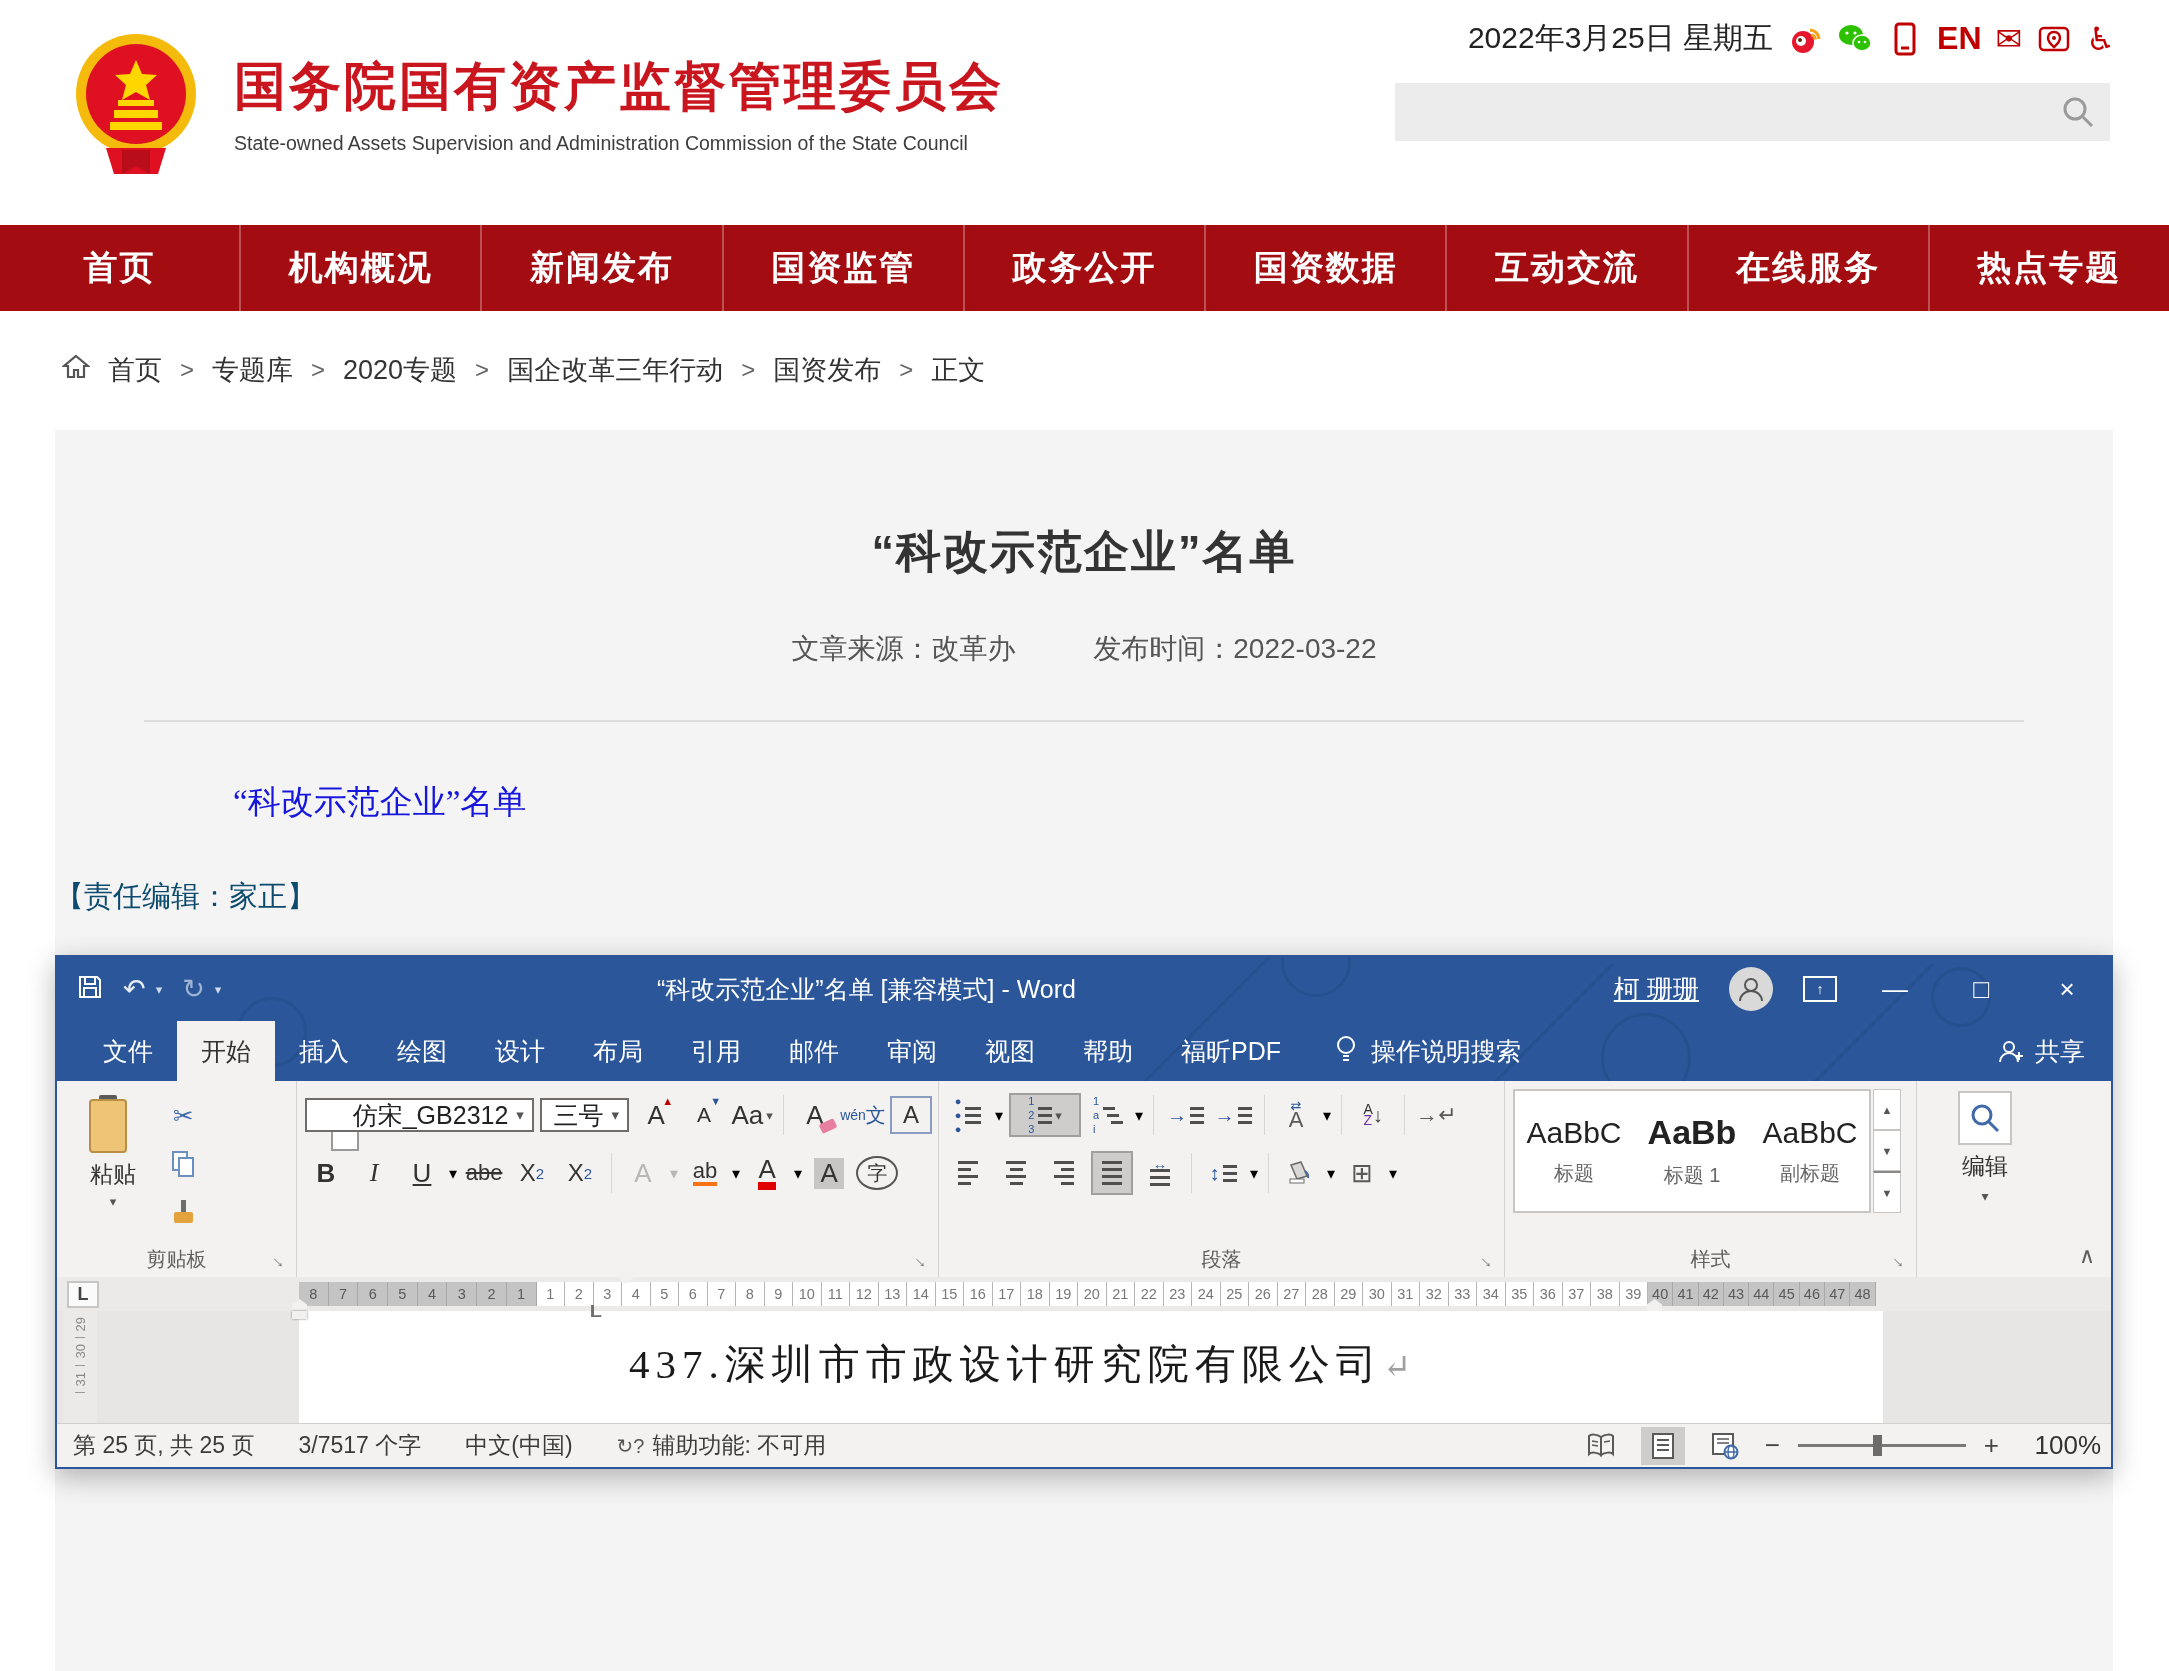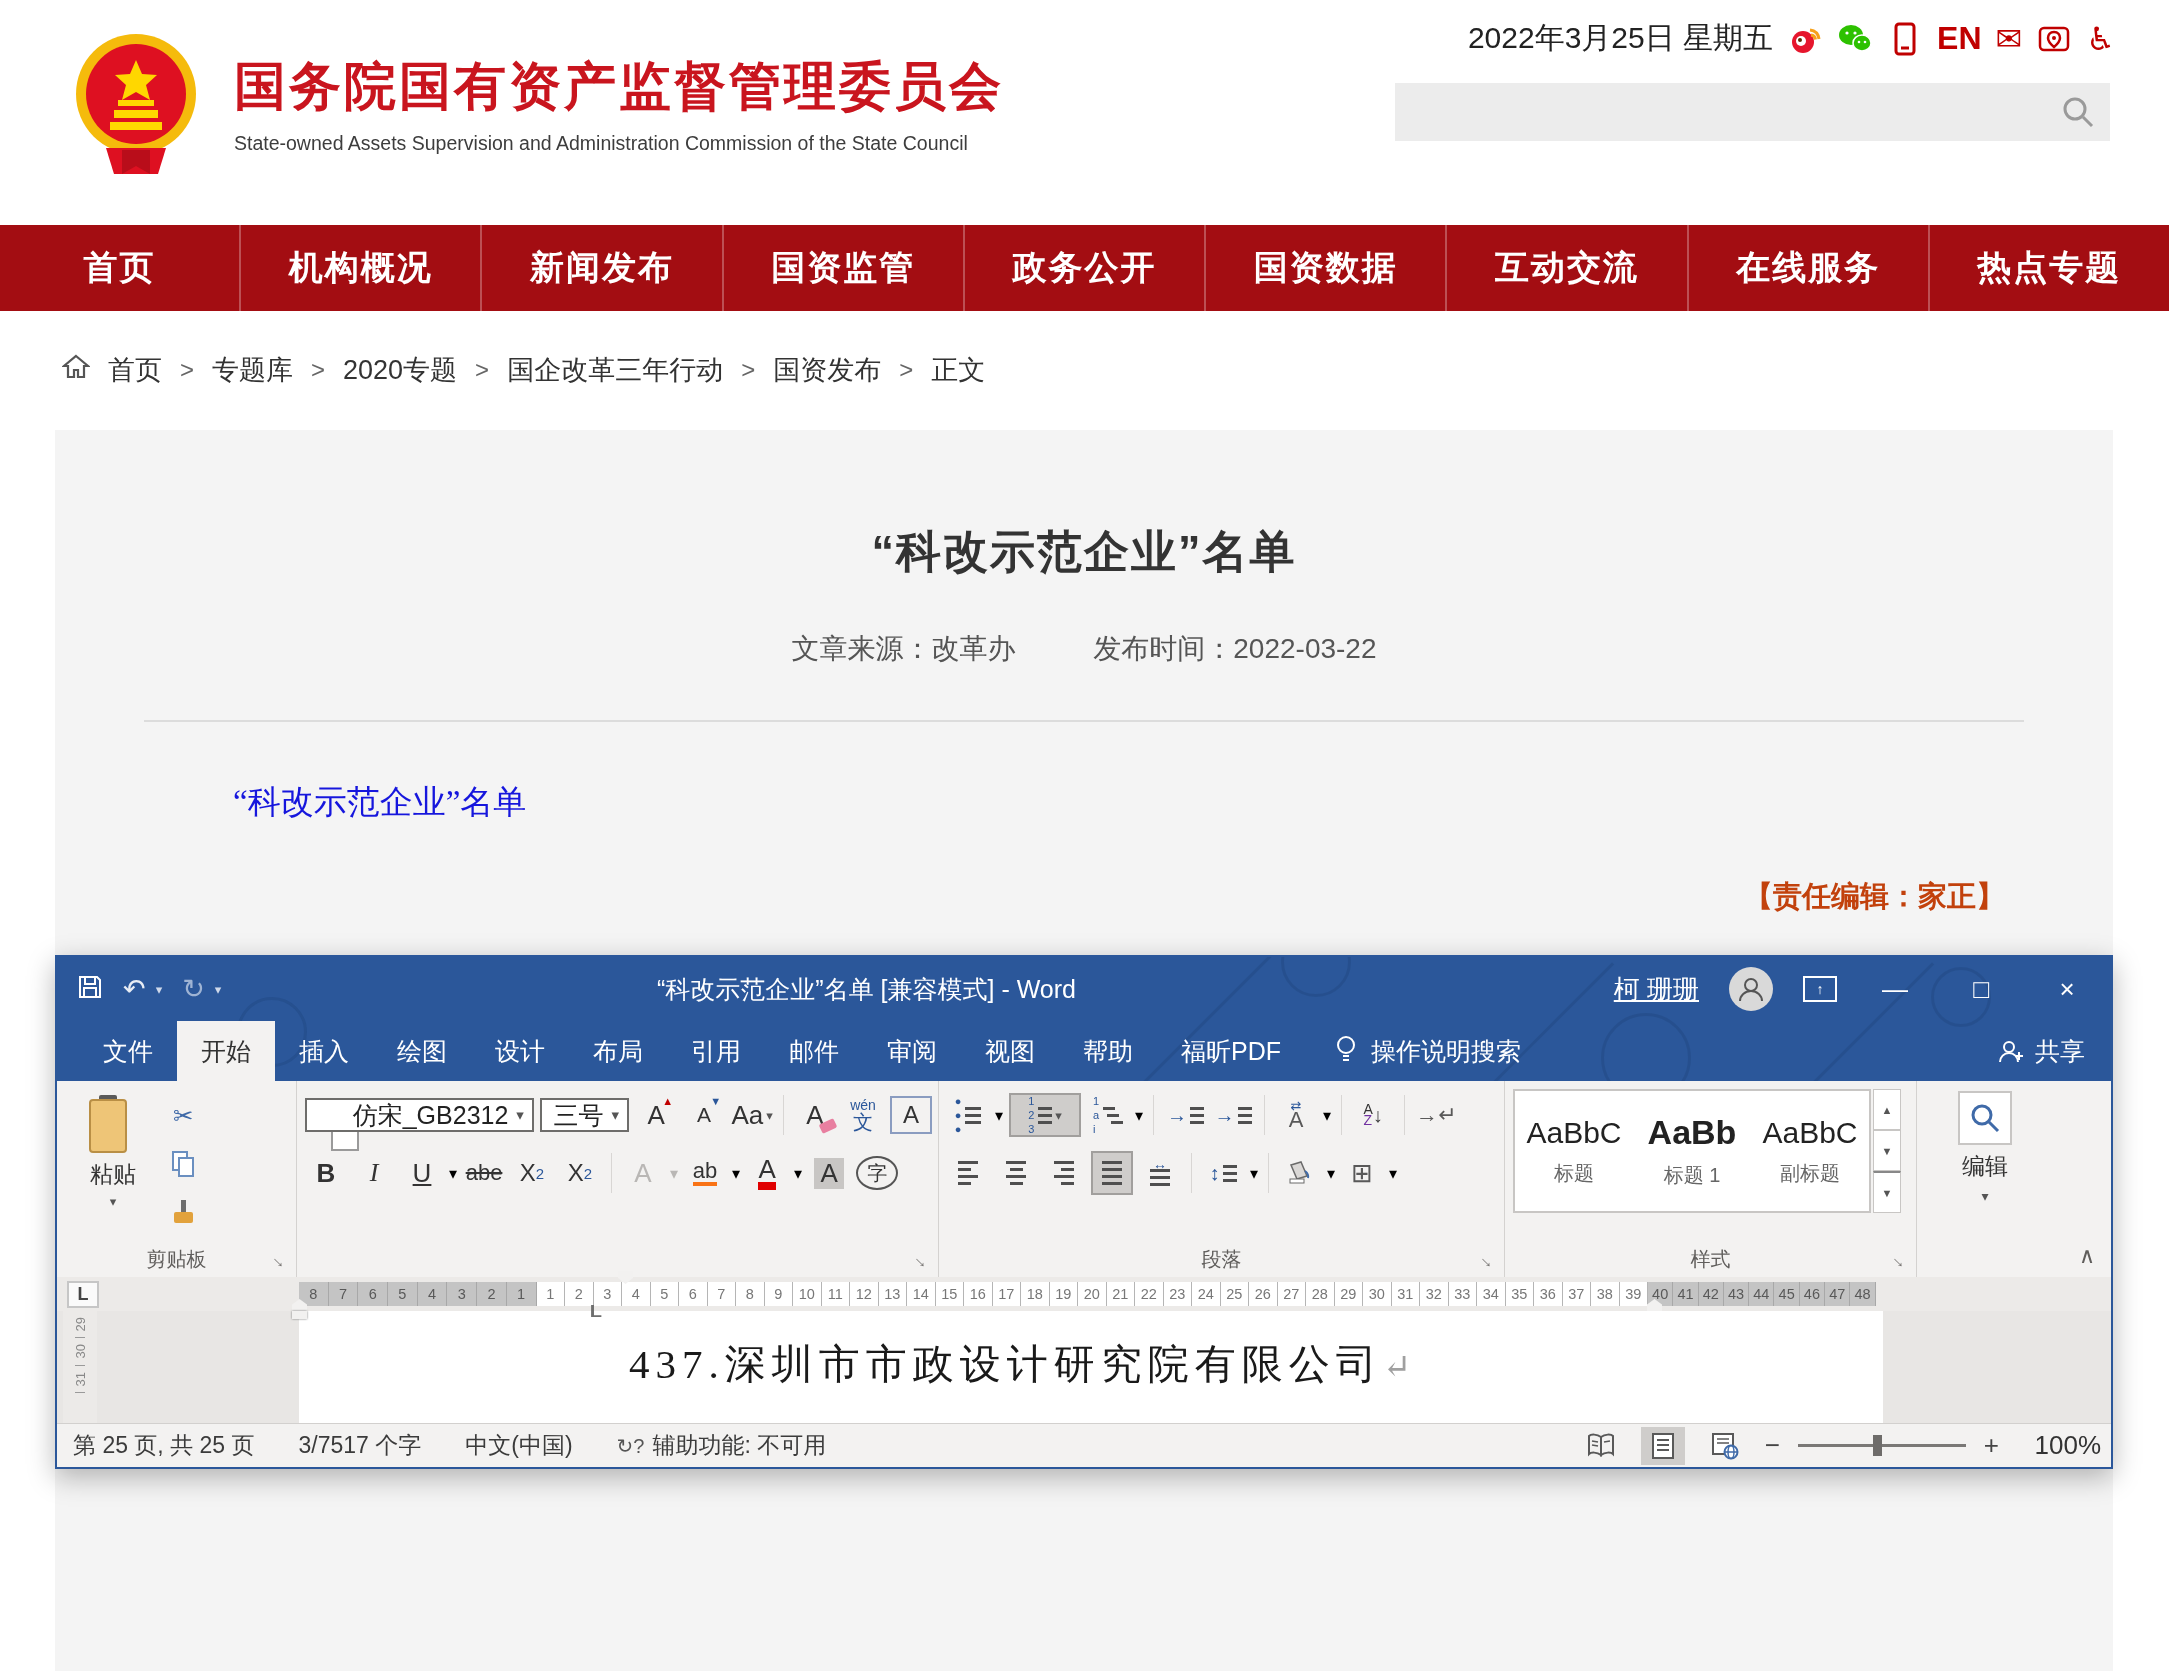--- a/index.html
+++ b/index.html
@@ -32,21 +32,21 @@
   .bc-sep { color:#666; font-size:24px; }
   .bc-link { color:#333; cursor:pointer; }
 
   
   .content-box { position:absolute; left:55px; top:430px; width:2058px; height:1241px; background:#f4f4f4; }
   .art-title { text-align:center; padding-top:92px; font-size:45px; font-weight:600; color:#333; letter-spacing:2px; }
   .art-meta { text-align:center; margin-top:48px; font-size:28px; color:#555; }
   .art-meta .gap { display:inline-block; width:70px; }
   .art-hr { margin:52px auto 0; width:1880px; border-top:2px solid #dcdcdc; }
   .art-link { display:inline-block; margin:58px 0 0 178px; font-family:"Liberation Serif","DejaVu Serif",serif; font-size:33px; color:#1616dd; cursor:pointer; }
-  .editor-note { text-align:right; margin:52px 108px 0 0; font-size:29px; color:#c2410c;font-weight:bold; }
+  .editor-note { text-align:left; margin:52px 108px 0 0; font-size:29px; color:#0c4a6e; }
   .pbtn { position:absolute; background:#fdfdfd; border:2px solid #a6a6a6; border-radius:6px; height:46px; font-size:26px; color:#333; display:flex; align-items:center; justify-content:center; z-index:1; }
   .pbtn.print { left:880px; top:1018px; width:104px; }
   .pbtn.close { left:1010px; top:1018px; width:196px; }
 
   
   .word-window { position:absolute; left:55px; top:955px; width:2058px; height:514px; border:2px solid #2b579a; background:#f3f2f1; z-index:5; box-shadow:0 8px 26px rgba(0,0,0,.28); }
   .win-head { position:relative; height:124px; background:#2b579a; overflow:hidden; }
   .decor { position:absolute; inset:0; opacity:.16; pointer-events:none; }
   .decor i { position:absolute; border:3px solid #0e2c55; border-radius:50%; }
   .decor b { position:absolute; width:3px; background:#0e2c55; transform:rotate(45deg); }
@@ -92,21 +92,21 @@
 
   .g-font { width:642px; }
   .frow { display:flex; align-items:center; gap:6px; height:52px; }
   .combo { display:flex; align-items:center; justify-content:flex-end; background:#fff; border:2px solid #6e6d6b; height:34px; padding:0 8px 0 10px; font-size:25px; color:#222; cursor:pointer; }
   .combo .cdrop { font-size:15px; color:#555; margin-left:8px; }
   .rbtn { min-width:42px; height:44px; display:flex; align-items:center; justify-content:center; font-size:26px; color:#333; cursor:pointer; position:relative; }
   .rbtn .mini { font-size:13px; color:#555; margin-left:3px; }
   .caret-up { position:absolute; top:2px; right:4px; font-size:11px; color:#c00000; }
   .caret-dn { position:absolute; top:2px; right:4px; font-size:11px; color:#2b579a; }
   .eraser { position:absolute; right:0px; bottom:6px; width:16px; height:10px; background:#e87fa0; border-radius:2px; transform:rotate(-25deg); }
-  .phon { display:flex; flex-direction:column; line-height:1; color:#2b579a; }
+  .phon { display:flex; flex-direction:row; line-height:1; color:#2b579a; }
   .phon i { font-style:normal; font-size:14px; }
   .phon b { font-weight:normal; font-size:20px; }
   .abox { border:2px solid #8a9cc0; font-size:24px; height:38px; }
   .bold-b { font-weight:bold; }
   .ital { font-family:"Liberation Serif",serif; font-style:italic; }
   .und { text-decoration:underline; }
   .strike { text-decoration:line-through; font-size:22px; }
   .sb { font-size:24px; }
   .sb sub,.sb sup { color:#2b579a; font-size:15px; }
   .gray-a { color:#b9b7b5; }

